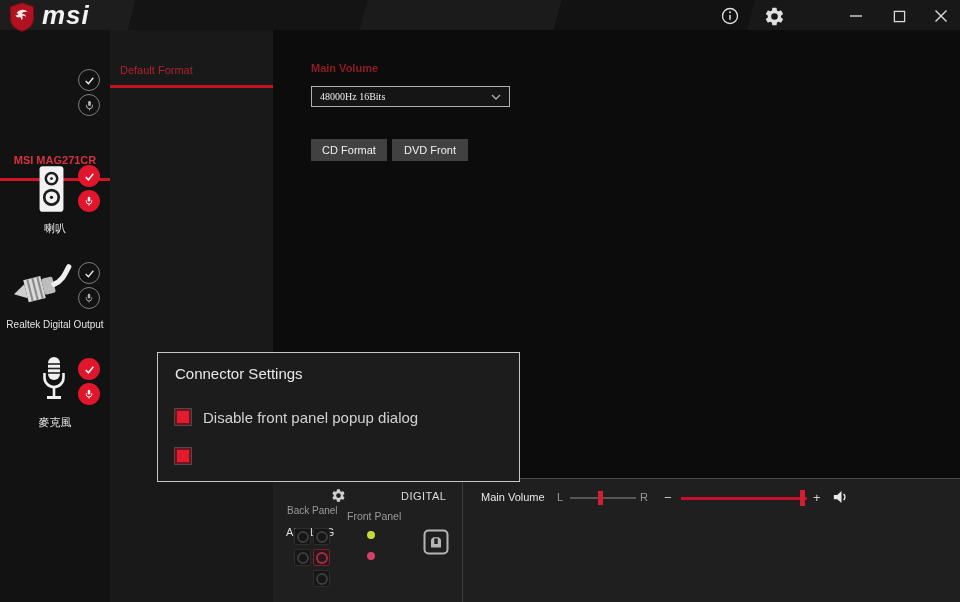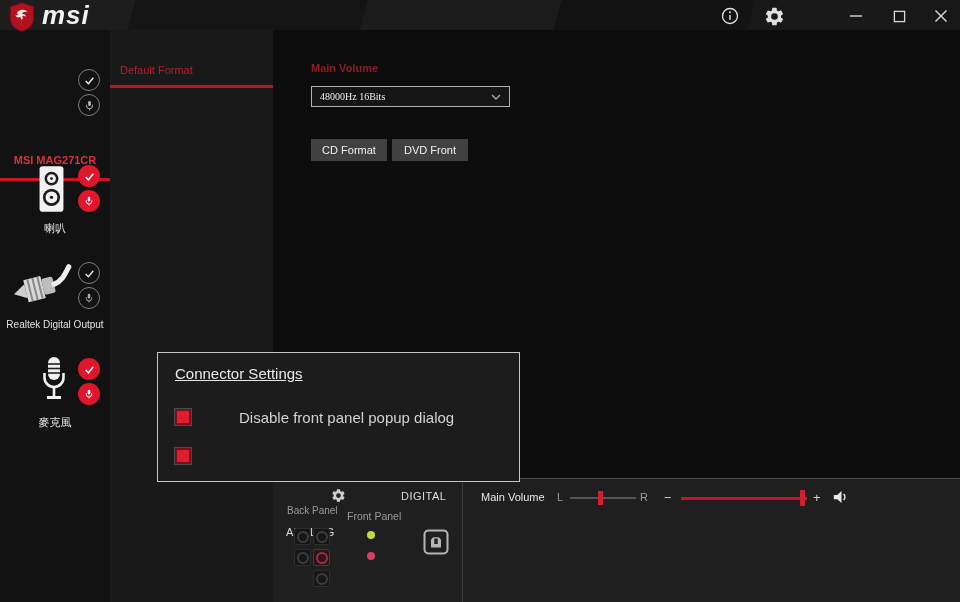--- a/index.html
+++ b/index.html
@@ -35,21 +35,21 @@
   #main { left:273px; top:30px; width:687px; height:448px; background:#0c0c0c; }
   #main-heading { left:38px; top:32px; color:#8e1b26; font-size:11px; font-weight:bold; }
   #sample-dropdown { left:38px; top:56px; width:199px; height:21px; background:#151515; border:1px solid #b0b0b0; display:flex; align-items:center; padding:0 8px; cursor:pointer; }
   #sample-dropdown span { color:#ededed; font-size:10px; flex:1;font-family:Liberation Serif, serif; }
   .fmt-btn { top:89px; width:76px; height:22px; background:#414141; color:#f0f0f0; font-size:11px; display:flex; align-items:center; justify-content:center; cursor:pointer;margin-top:20px; }
   #cd-btn { left:38px; } #dvd-btn { left:119px; }
   #main-desc { left:38px; top:123px; color:#8f8f8f; font-size:11px; }
 
   
   #dialog { left:157px; top:352px; width:363px; height:130px; background:#1c1c1c; border:1px solid #c6c6c6; z-index:20; }
-  #dialog-title { left:17px; top:12px; color:#e8e8e8; font-size:15px;text-decoration:underline; }
+  #dialog-title { left:17px; top:12px; color:#e8e8e8; font-size:15px; }
   .opt-row { left:17px; width:340px; height:20px; display:flex; align-items:center; cursor:pointer; }
   .checkbox { width:16px; height:16px; background:#e31b2f; border:2px solid #71121c; box-shadow:0 0 0 1px #4a4a4a; margin-right:12px; }
   .opt-label { color:#d2d2d2; font-size:15px; white-space:nowrap; }
 
   
   #footer { left:273px; top:478px; width:687px; height:124px; background:#1f1f1f; border-top:1px solid #4d4d4d; }
   #footer-vdiv { left:189px; top:0; width:1px; height:124px; background:#3c3c3c; }
   #analog-label { left:13px; top:11px; color:#dcdcdc; font-size:11px; letter-spacing:0.5px;margin-top:36px; }
   #analog-gear { left:58px; top:9px; cursor:pointer; }
   #digital-label { left:128px; top:11px; color:#dcdcdc; font-size:11px; letter-spacing:0.5px; }
@@ -270,21 +270,21 @@
     <div id="vol-speaker" class="abs">
       <svg width="17" height="14" viewBox="0 0 20 16">
           <polygon points="1,5.5 5,5.5 10,1 10,15 5,10.5 1,10.5" fill="#e8e8e8"></polygon>
           <path d="M12.5 4.5 a5 5 0 0 1 0 7" fill="none" stroke="#e8e8e8" stroke-width="1.8"></path>
         </svg>
     </div>
   </div>
 
   <div id="dialog" class="abs">
     <div id="dialog-title" class="abs">Connector Settings</div>
-    <div class="opt-row abs" style="top:54px;gap:36px;">
+    <div class="opt-row abs" style="top:54px;">
       <div class="checkbox"></div>
       <div class="opt-label">Disable front panel popup dialog</div>
     </div>
     <div class="opt-row abs" style="top:93px;">
       <div class="checkbox"></div>
     </div>
   </div>
 
 </div>
 

